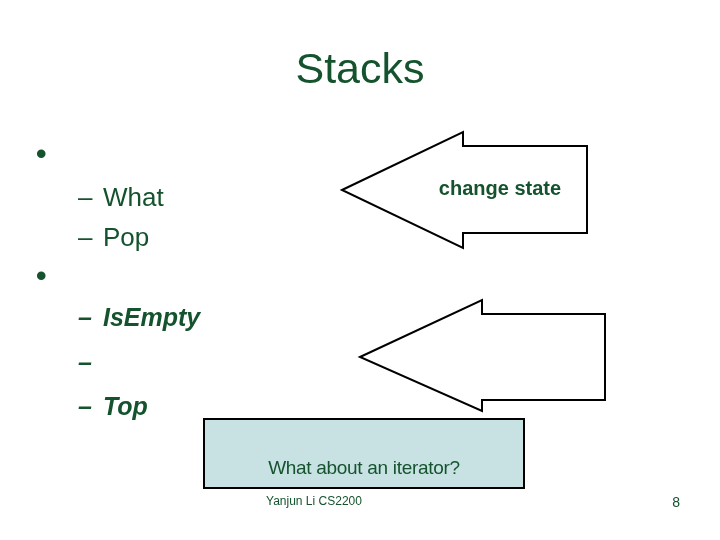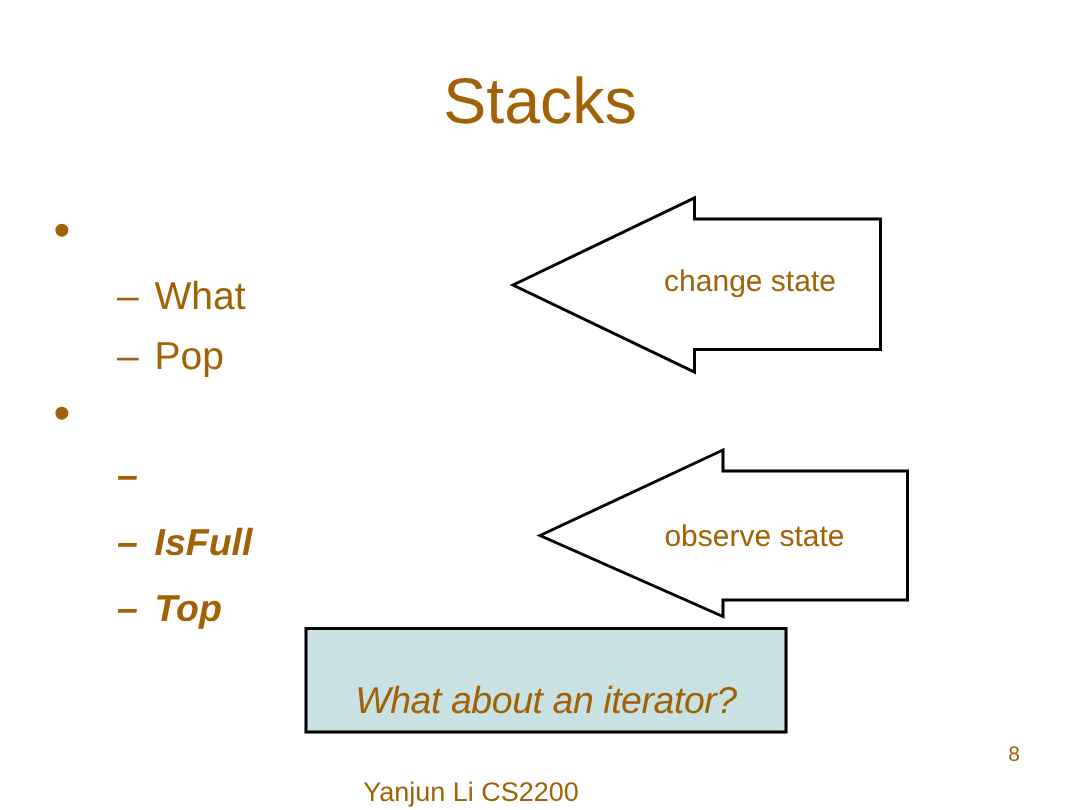--- a/index.html
+++ b/index.html
@@ -41,108 +41,106 @@
   .bullet-glyph { display: inline-block; width: 47px; }
   .dash-glyph   { display: inline-block; width: 25px; }
 
   
   .arrow-svg { position: absolute; }
   .arrow-label {
     position: absolute;
     width: 200px;
     text-align: center;
     font-size: 20px;
-    font-weight: normal;
+    font-weight: bold;
     line-height: 1;
     white-space: nowrap;
   }
 
   
   .callout {
     position: absolute;
     left: 203px;
     top: 418px;
     width: 322px;
     height: 71px;
     box-sizing: border-box;
     border: 2px solid #000;
     display: flex;
     align-items: center;
     justify-content: center;
   }
   .callout-text {
-    font-size: 25px;
-    font-style: italic;
+    font-size: 19px;
     letter-spacing: -0.3px;
     line-height: 1;
     white-space: nowrap;
     margin-top: 28px;
   }
 
   
   .footer-author {
     position: absolute;
     left: 0;
-    top: 519px;
+    top: 495px;
     width: 628px;
     text-align: center;
-    font-size: 18px;
+    font-size: 12px;
     line-height: 1;
   }
   .page-number {
     position: absolute;
     top: 495px;
     right: 40px;
     font-size: 14px;
     line-height: 1;
   }
 </style>
 </head>
 <body>
 
-<div class="slide" style="background: rgb(255, 255, 255); color: #a16207;">
+<div class="slide" style="background: rgb(255, 255, 255); color: #14532d;">
 
   <h1 class="slide-title">Stacks</h1>
 
   <div class="row l1" style="top:139px">
     <span class="bullet-glyph">•</span>
   </div>
   <div class="row l2" style="top:184px">
     <span class="dash-glyph">–</span>
     <span>What</span>
   </div>
   <div class="row l2" style="top:224px">
     <span class="dash-glyph">–</span>
     <span>Pop</span>
   </div>
 
   <div class="row l1" style="top:261px">
     <span class="bullet-glyph">•</span>
   </div>
   <div class="row l2i" style="top:305px">
     <span class="dash-glyph">–</span>
+    <span>IsEmpty</span>
   </div>
   <div class="row l2i" style="top:350px">
     <span class="dash-glyph">–</span>
-    <span>IsFull</span>
   </div>
   <div class="row l2i" style="top:394px">
     <span class="dash-glyph">–</span>
     <span>Top</span>
   </div>
 
   <svg class="arrow-svg" style="left:334px; top:124px" width="260" height="130" viewBox="0 0 260 130">
     <polygon points="8,66 129,8 129,22 253,22 253,109 129,109 129,124" fill="#ffffff" stroke="#000000" stroke-width="2" stroke-linejoin="miter"></polygon>
   </svg>
   <div class="arrow-label" style="left:400px; top:178px">change state</div>
 
   <svg class="arrow-svg" style="left:352px; top:292px" width="260" height="126" viewBox="0 0 260 126">
     <polygon points="8,65 130,8 130,22 253,22 253,108 130,108 130,119" fill="#ffffff" stroke="#000000" stroke-width="2" stroke-linejoin="miter"></polygon>
   </svg>
-  <div class="arrow-label" style="left:403px; top:348px">observe state</div>
 
   <div class="callout" style="background: rgb(200, 226, 228); border-color: rgb(0, 0, 0);">
     <span class="callout-text">What about an iterator?</span>
   </div>
 
   <div class="footer-author">Yanjun Li CS2200</div>
   <div class="page-number">8</div>
 
 </div>
 

